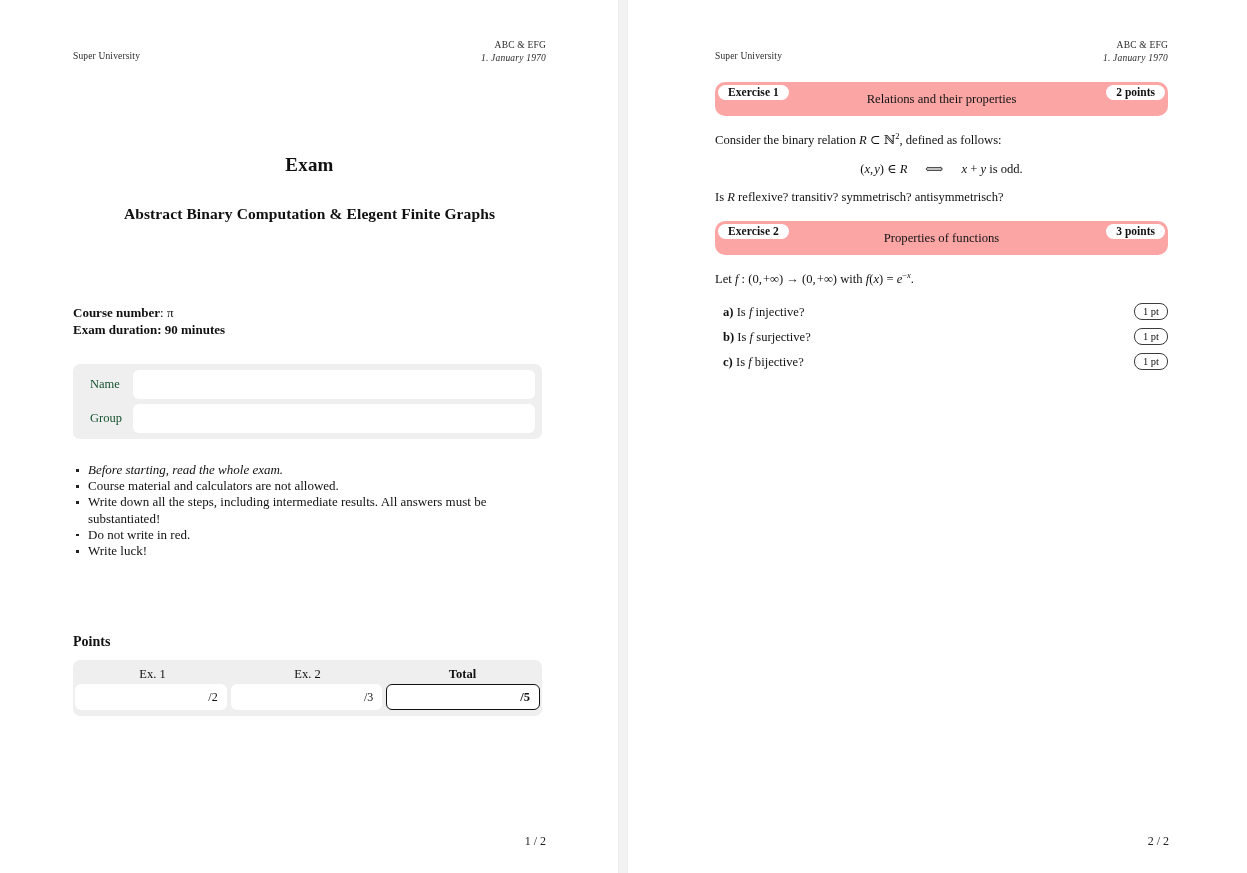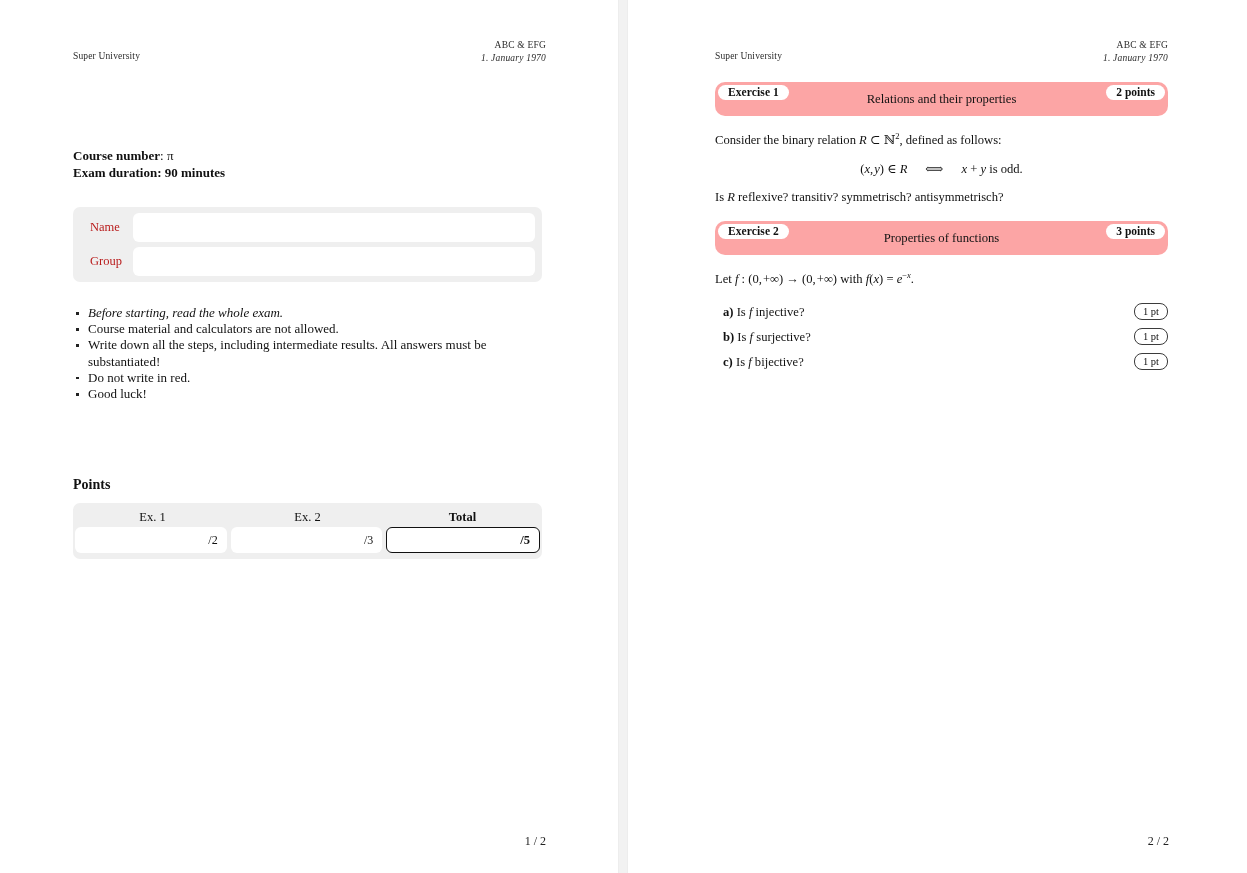--- a/index.html
+++ b/index.html
@@ -102,21 +102,21 @@
     align-items: center;
     height: 29px;
     margin-bottom: 5px;
   }
   .form-row:last-child { margin-bottom: 0; }
   .form-label {
     width: 53px;
     font-size: 12.5px;
     padding-left: 10px;
     box-sizing: border-box;
-    color: #b91c1c;
+    color: #14532d;
   }
   .form-input {
     flex: 1;
     height: 29px;
     background: #ffffff;
     border-radius: 6px;
     border: none;
     outline: none;
     font-family: inherit;
     font-size: 12.5px;
@@ -298,20 +298,24 @@
     <div class="page-inner">
 
       <div class="runhead">
         <div class="org">Super University</div>
         <div class="right">
           <div class="course-code">ABC &amp; EFG</div>
           <div class="date">1. January 1970</div>
         </div>
       </div>
 
+      <div class="title-block">
+        <div class="exam-title">Exam</div>
+        <div class="exam-subtitle">Abstract Binary Computation &amp; Elegent Finite Graphs</div>
+      </div>
 
       <div class="meta">
         <div><span class="lbl">Course number</span><span class="val">: π</span></div>
         <div class="all-bold">Exam duration: 90 minutes</div>
       </div>
 
       <div class="form-box">
         <div class="form-row">
           <div class="form-label">Name</div>
           <input class="form-input" type="text" placeholder="" style="">
@@ -320,21 +324,21 @@
           <div class="form-label">Group</div>
           <input class="form-input" type="text" placeholder="" style="">
         </div>
       </div>
 
       <ul class="instructions">
         <li class="italic">Before starting, read the whole exam.</li>
         <li>Course material and calculators are not allowed.</li>
         <li>Write down all the steps, including intermediate results. All answers must be substantiated!</li>
         <li>Do not write in red.</li>
-        <li>Good luck!</li>
+        <li>Write luck!</li>
       </ul>
 
       <div class="points-heading">Points</div>
 
       <div class="points-table">
         <div class="points-head">
           <div class="cell">Ex. 1</div>
           <div class="cell">Ex. 2</div>
           <div class="cell total">Total</div>
         </div>

